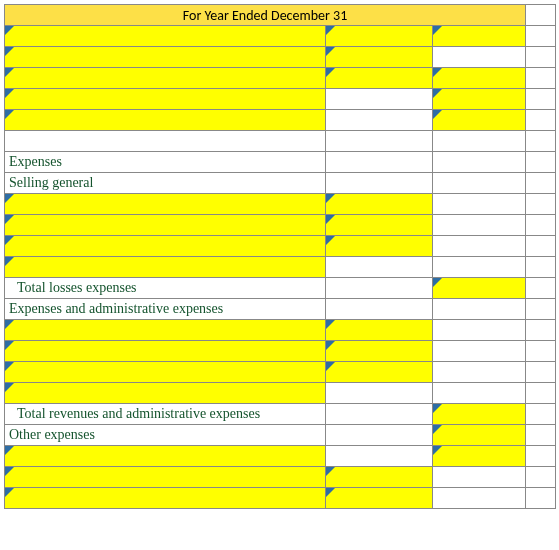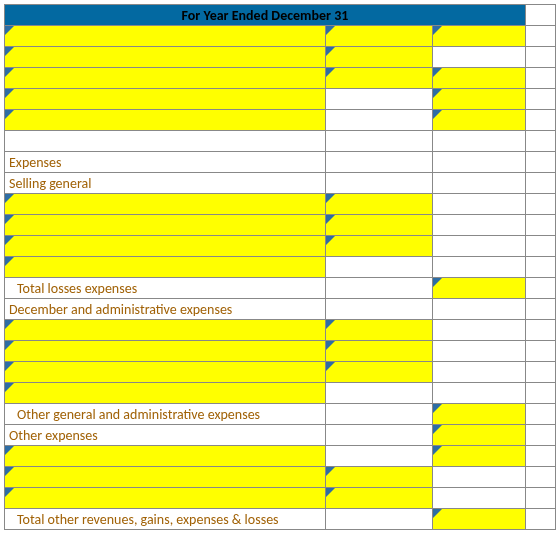--- a/index.html
+++ b/index.html
@@ -19,40 +19,40 @@
   table.sheet td {
     border: 1px solid #888;
     height: 21px;
     padding: 0 4px;
     vertical-align: middle;
     overflow: hidden;
     white-space: nowrap;
     position: relative;
   }
   .hdr {
-    background: #0369a1;
-    font-weight: bold;
+    background: #fde047;
+    font-weight: normal;
     text-align: center;
   }
   .yellow { background: #ffff00; }
   .white { background: #ffffff; }
   .indent { padding-left: 12px !important; }
   .flag::before {
     content: "";
     position: absolute;
     top: 0; left: 0;
     border-top: 9px solid #2e6da4;
     border-right: 9px solid transparent;
     z-index: 2;
   }
   col.cA { width: 321px; }
   col.cB { width: 107px; }
   col.cC { width: 93px; }
   col.cD { width: 30px; }
-  .txt { color: #a16207; }
+  .txt { color: #14532d; font-family: Liberation Serif, serif; }
 </style>
 </head>
 <body>
 
 <table class="sheet">
   <colgroup>
     <col class="cA">
       <col class="cB">
       <col class="cC">
       <col class="cD">
@@ -139,53 +139,53 @@
         <td class="white"></td>
       </tr>
 
   <tr>
         <td class="white txt indent">Total losses expenses</td>
         <td class="white"></td>
         <td class="yellow flag"></td>
         <td class="white"></td>
       </tr>
   <tr>
-        <td class="white txt">December and administrative expenses</td>
-        <td class="white"></td>
-        <td class="white"></td>
-        <td class="white"></td>
-      </tr>
-
-  <tr>
-        <td class="yellow flag"></td>
-        <td class="yellow flag"></td>
-        <td class="white"></td>
-        <td class="white"></td>
-      </tr>
-  <tr>
-        <td class="yellow flag"></td>
-        <td class="yellow flag"></td>
-        <td class="white"></td>
-        <td class="white"></td>
-      </tr>
-  <tr>
-        <td class="yellow flag"></td>
-        <td class="yellow flag"></td>
-        <td class="white"></td>
-        <td class="white"></td>
-      </tr>
-  <tr>
-        <td class="yellow flag"></td>
-        <td class="white"></td>
-        <td class="white"></td>
-        <td class="white"></td>
-      </tr>
-
-  <tr>
-        <td class="white txt indent">Other general and administrative expenses</td>
+        <td class="white txt">Expenses and administrative expenses</td>
+        <td class="white"></td>
+        <td class="white"></td>
+        <td class="white"></td>
+      </tr>
+
+  <tr>
+        <td class="yellow flag"></td>
+        <td class="yellow flag"></td>
+        <td class="white"></td>
+        <td class="white"></td>
+      </tr>
+  <tr>
+        <td class="yellow flag"></td>
+        <td class="yellow flag"></td>
+        <td class="white"></td>
+        <td class="white"></td>
+      </tr>
+  <tr>
+        <td class="yellow flag"></td>
+        <td class="yellow flag"></td>
+        <td class="white"></td>
+        <td class="white"></td>
+      </tr>
+  <tr>
+        <td class="yellow flag"></td>
+        <td class="white"></td>
+        <td class="white"></td>
+        <td class="white"></td>
+      </tr>
+
+  <tr>
+        <td class="white txt indent">Total revenues and administrative expenses</td>
         <td class="white"></td>
         <td class="yellow flag"></td>
         <td class="white"></td>
       </tr>
   <tr>
         <td class="white txt">Other expenses</td>
         <td class="white"></td>
         <td class="yellow flag"></td>
         <td class="white"></td>
       </tr>
@@ -202,21 +202,15 @@
         <td class="white"></td>
         <td class="white"></td>
       </tr>
   <tr>
         <td class="yellow flag"></td>
         <td class="yellow flag"></td>
         <td class="white"></td>
         <td class="white"></td>
       </tr>
 
-  <tr>
-        <td class="white txt indent">Total other revenues, gains, expenses &amp; losses</td>
-        <td class="white"></td>
-        <td class="yellow flag"></td>
-        <td class="white"></td>
-      </tr>
 
 </tbody>
   </table>
 
 </body></html>

